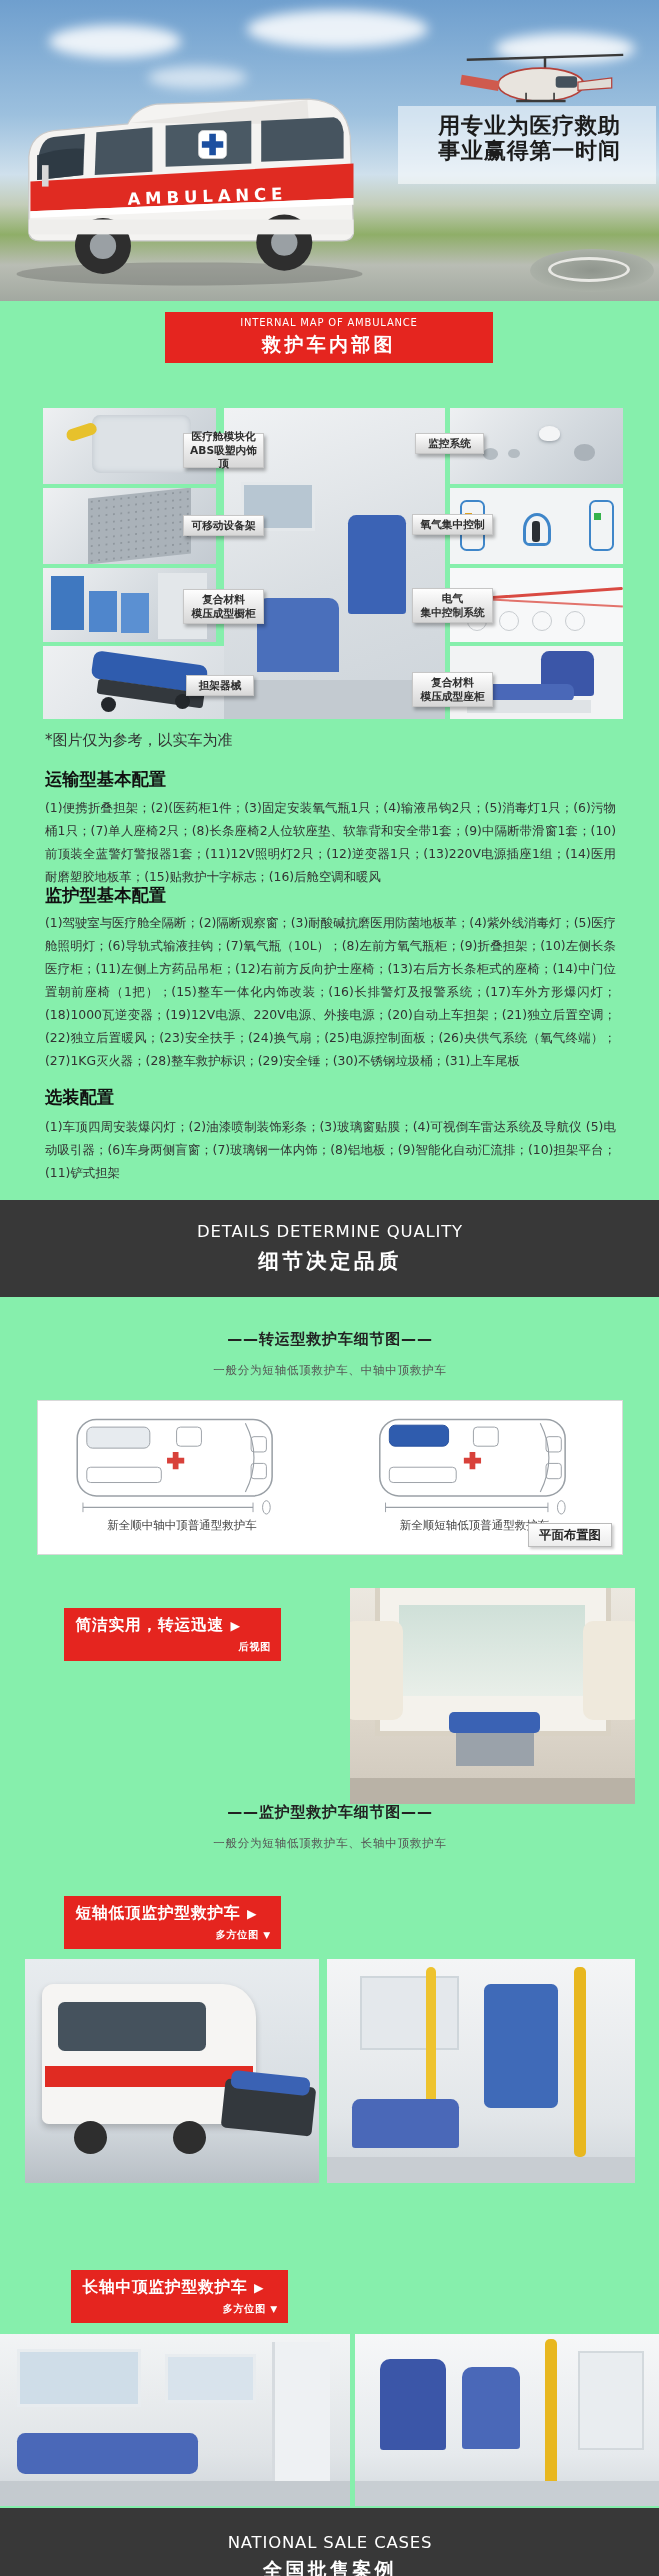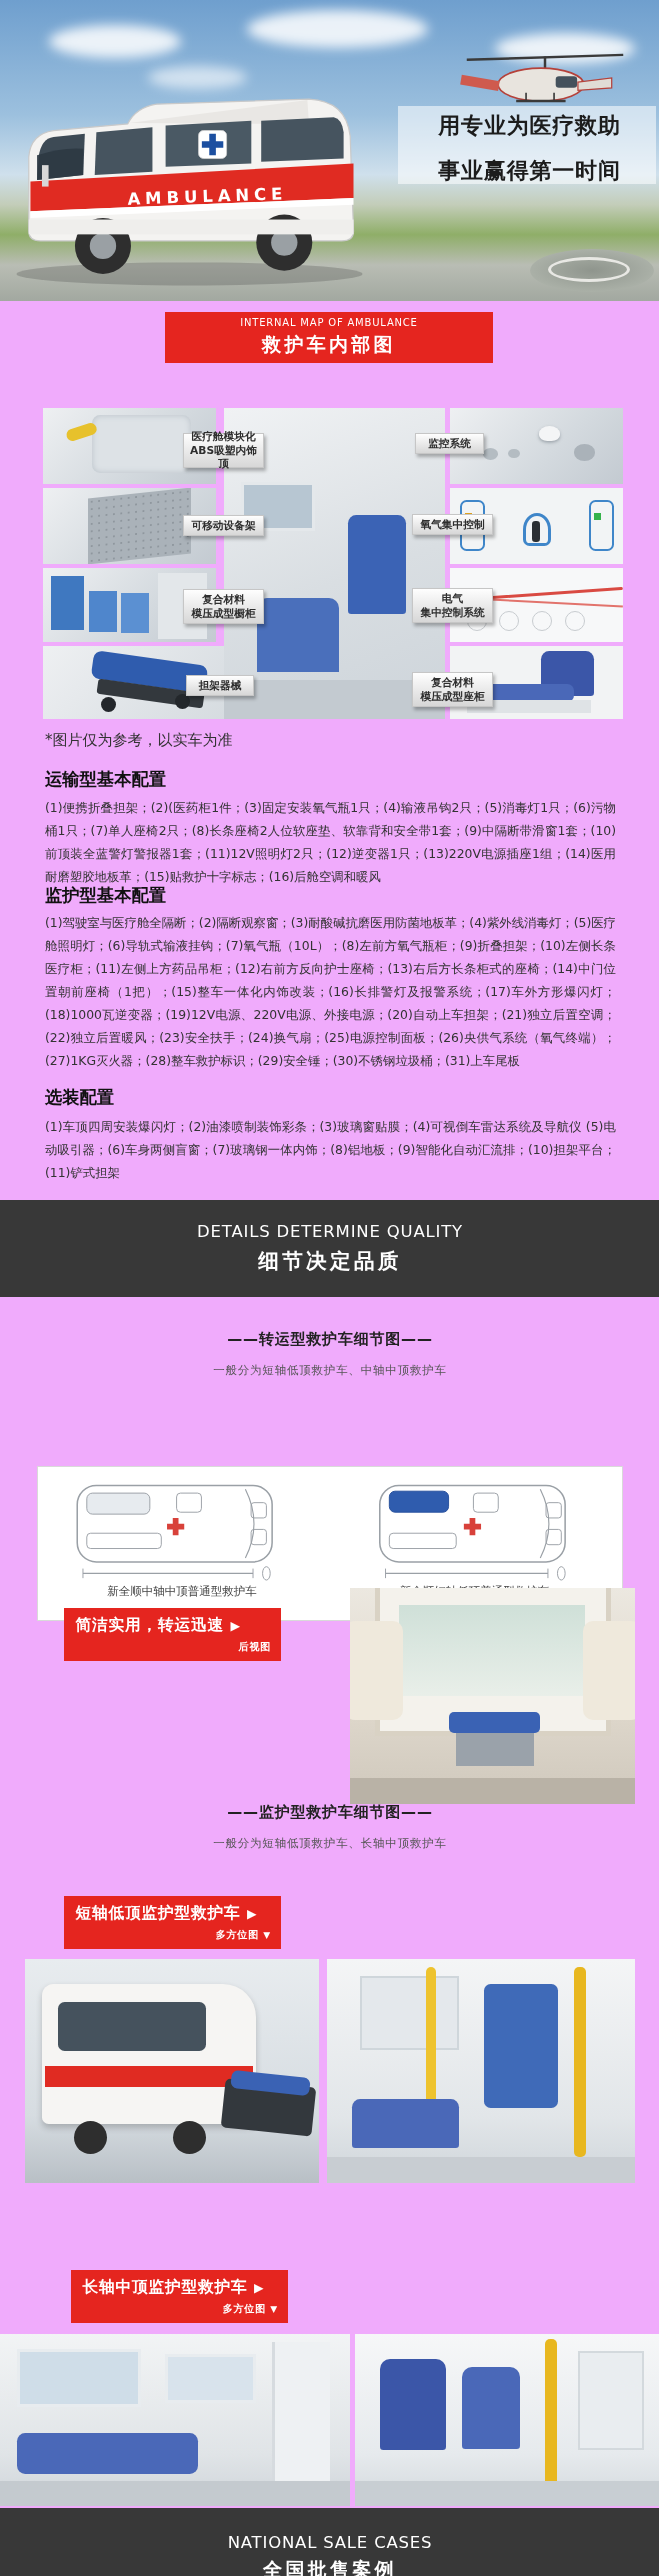--- a/index.html
+++ b/index.html
@@ -1,17 +1,17 @@
 <!DOCTYPE html>
 <html style="font-size:13px"><head>
 <meta charset="utf-8">
 <style>
   * { margin:0; padding:0; box-sizing:border-box; }
   body { font-family:"DejaVu Sans","Liberation Sans",sans-serif; background:#fff; }
-  #page { position:relative; width:660px; height:2576px; margin:0 auto; background:#f0abfc; overflow:hidden; }
+  #page { position:relative; width:660px; height:2576px; margin:0 auto; background:#86efac; overflow:hidden; }
   .abs { position:absolute; }
 
   
   #hero { top:0; left:0; width:660px; height:301px; overflow:hidden;
           background:linear-gradient(180deg,#6f9fce 0%,#9cc0de 38%,#cfe0ec 58%,#c3cdb9 68%,#8fae68 78%,#b9bdb4 88%,#a2a8a0 100%); }
   .cloud { position:absolute; background:#fff; border-radius:50%; filter:blur(5.8px); opacity:.85; }
   .hero-panel { position:absolute; left:398px; top:106px; width:258px; height:78px; background:rgba(255,255,255,.55); }
   .hero-slogan { position:absolute; left:406px; width:247px; text-align:center; font-size:22px; font-weight:bold; color:#1c1c1c; letter-spacing:0.8px; }
   .helipad { position:absolute; left:530px; top:249px; width:124px; height:43px; background:radial-gradient(ellipse at center,#8f958d 0%,#aab0a7 70%,transparent 72%); border-radius:50%; }
   .helipad-ring { position:absolute; left:18px; top:8.2px; width:82px; height:25px; border:3.3px solid #e8e8e4; border-radius:50%; }
@@ -30,21 +30,21 @@
   .footnote { font-size:15px; color:#333; }
 
   
   .cfg-title { font-size:17.3px; font-weight:bold; color:#111; }
   .cfg-body { font-size:12.4px; color:#333; line-height:23px; text-align:justify; }
 
   .sec-title { width:660px; text-align:center; font-size:15px; font-weight:bold; color:#222; letter-spacing:0.8px; }
   .sec-sub { width:660px; text-align:center; font-size:11.5px; color:#555; letter-spacing:0.8px; }
 
   
-  #floorplan { left:37px; top:1466px; width:586px; height:155px; border:0.8px solid #d9d9d9; background:#fff; }
+  #floorplan { left:37px; top:1400px; width:586px; height:155px; border:0.8px solid #d9d9d9; background:#fff; }
   .fp-caption { position:absolute; font-size:11.5px; color:#444; width:247px; text-align:center; }
   .fp-tag { position:absolute; right:10px; bottom:6.6px; border:0.8px solid #bbb; background:linear-gradient(180deg,#fff,#ececec);
             box-shadow:1.6px 1.6px 2.5px rgba(0,0,0,.2); font-size:12.4px; font-weight:bold; color:#222; padding:2.5px 10px; }
 
   
   .feature-tag { position:absolute; left:64px; width:217px; height:53px; background:#e5251f; color:#fff; padding:6.6px 10px 5px 11.5px; }
   .feature-main { font-size:15.7px; font-weight:bold; letter-spacing:0.8px; display:flex; align-items:center; gap:6.6px; }
   .feature-main .arrow { font-size:12.4px; }
   .feature-sub { text-align:right; font-size:10px; font-weight:bold; margin-top:4.1px; letter-spacing:0.8px; }
   .feature-sub .arrow { font-size:9px; }
@@ -73,21 +73,21 @@
       <path d="M60,44 L14,36 L12,48 L58,56 Z" fill="#cf5a4e"></path>
       <rect x="128" y="38" width="26" height="14" rx="4" fill="#44515c"></rect>
       <path d="M155,45 L196,40 L196,52 L155,55 Z" fill="#e0dcd6" stroke="#b5413a" stroke-width="1.5"></path>
       <line x1="80" y1="68" x2="140" y2="68" stroke="#3a3a3a" stroke-width="3"></line>
       <line x1="92" y1="58" x2="92" y2="68" stroke="#3a3a3a" stroke-width="2"></line>
       <line x1="126" y1="58" x2="126" y2="68" stroke="#3a3a3a" stroke-width="2"></line>
     </svg>
 
     <div class="hero-panel"></div>
     <div class="hero-slogan" style="top:111px;">用专业为医疗救助</div>
-    <div class="hero-slogan" style="top:156px;">事业赢得第一时间</div>
+    <div class="hero-slogan" style="top:136px;">事业赢得第一时间</div>
 
     <svg class="abs" style="left:4.1px;top:58px;" width="371" height="239" viewBox="0 0 450 290">
       <ellipse cx="225" cy="262" rx="210" ry="14" fill="rgba(60,60,60,.25)"></ellipse>
       <path d="M30,210 L30,120 Q32,92 60,88 L150,80 Q160,60 185,56 L370,50 Q415,52 420,95 L424,210 Q424,222 410,222 L44,222 Q30,222 30,210 Z" fill="#f4f3f1" stroke="#c9c9c9" stroke-width="1.5"></path>
       <path d="M152,79 L368,51 L370,80 Z" fill="#e9e7e4"></path>
       <path d="M60,96 Q45,98 42,120 L40,148 L96,142 L98,92 Z" fill="#3d4a55"></path>
       <path d="M112,90 L180,84 L180,138 L110,142 Z" fill="#46545f"></path>
       <path d="M196,82 L300,76 L300,128 L196,132 Z" fill="#4a5964"></path>
       <path d="M312,76 L400,72 Q410,74 412,90 L412,122 L312,126 Z" fill="#46545f"></path>
       <path d="M32,150 L424,128 L424,170 L32,186 Z" fill="#e02b22"></path>

